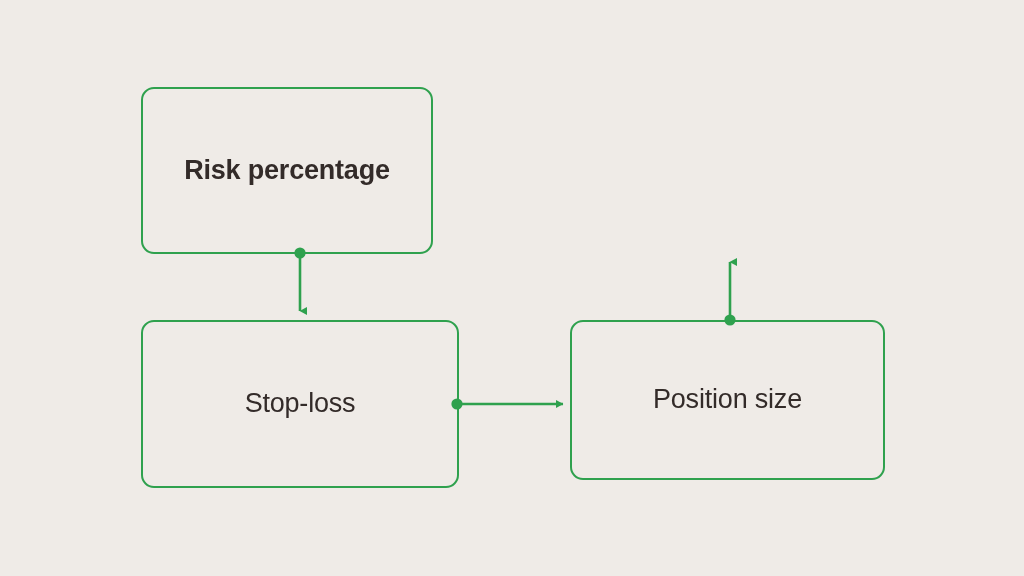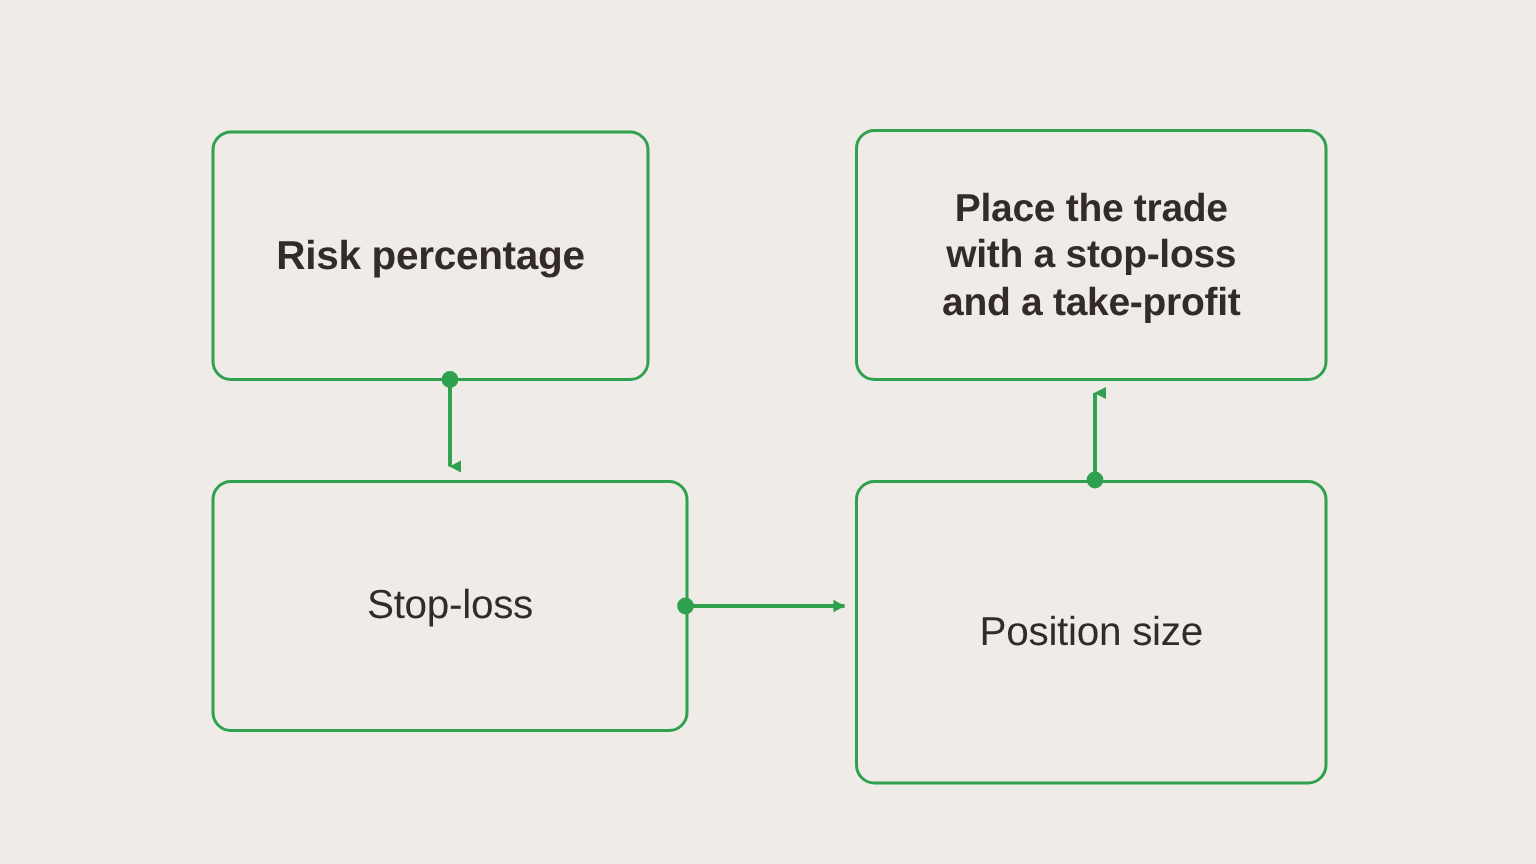--- a/index.html
+++ b/index.html
@@ -53,21 +53,21 @@
     line-height: 1.2;
   }
   #node-stop-loss {
     left: 141px; top: 320px; width: 318px; height: 168px;
   }
   #node-stop-loss .node-label {
     font-size: 27px;
     font-weight: 500;
   }
   #node-position-size {
-    left: 570px; top: 320px; width: 315px; height: 203px;
+    left: 570px; top: 320px; width: 315px; height: 160px;
   }
   #node-position-size .node-label {
     font-size: 27px;
     font-weight: 500;
   }
 
   
   .connector-svg {
     position: absolute;
     left: 0; top: 0;
@@ -107,25 +107,20 @@
     <g>
       <line x1="730" y1="320" x2="730" y2="262" stroke="#2FA14E" stroke-width="2.6" marker-end="url(#arrowhead-up)"></line>
       <circle cx="730" cy="320" r="5.6" fill="#2FA14E"></circle>
     </g>
   </svg>
 
   <div class="node-box" id="node-risk-percentage">
     <span class="node-label">Risk percentage</span>
   </div>
 
-  <div class="node-box" id="node-place-trade">
-    <span class="node-label">Place the trade
-with a stop-loss
-and a take-profit</span>
-  </div>
 
   <div class="node-box" id="node-stop-loss">
     <span class="node-label">Stop-loss</span>
   </div>
 
   <div class="node-box" id="node-position-size">
     <span class="node-label">Position size</span>
   </div>
 
 </div>

